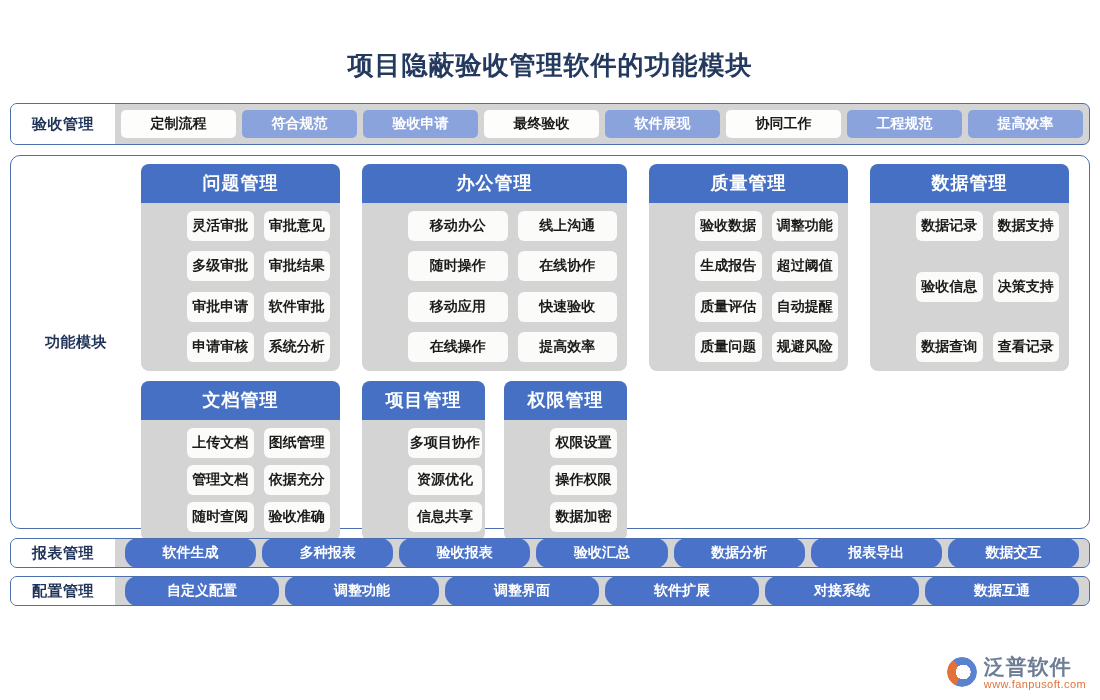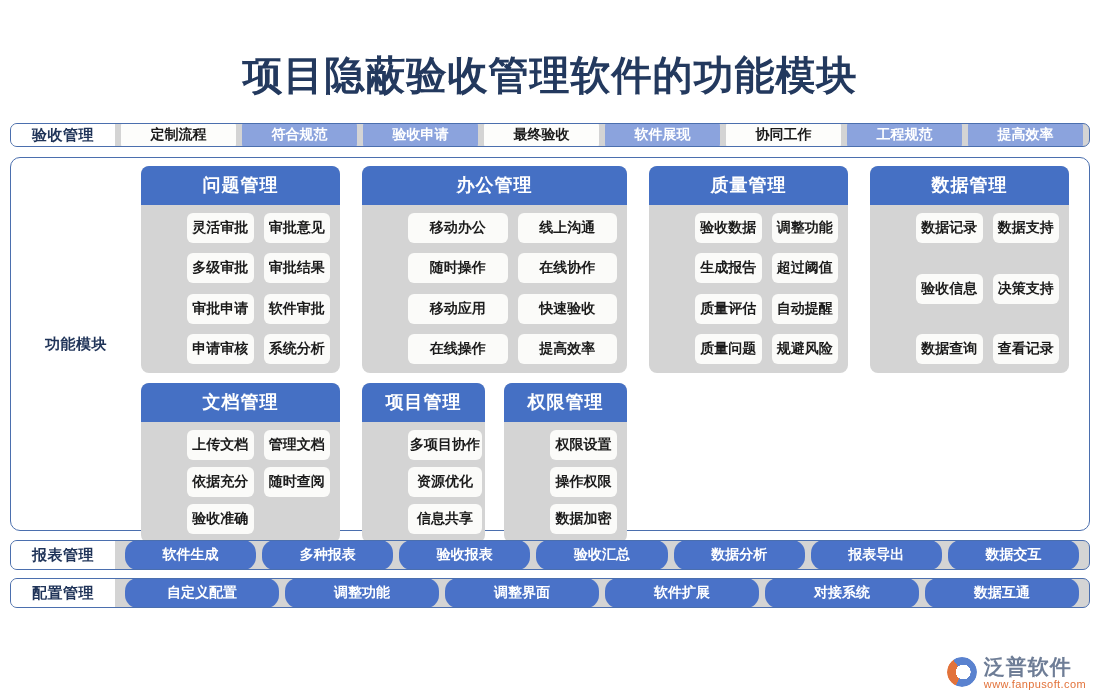--- a/index.html
+++ b/index.html
@@ -31,21 +31,21 @@
     mask: radial-gradient(circle at 52% 50%, transparent 0 34%, #000 35%);
     -webkit-mask: radial-gradient(circle at 52% 50%, transparent 0 34%, #000 35%);
   }
   .wm-txt { line-height: 1.05; }
   .wm-cn { font-size: 25px; font-weight: bold; color: #7f8ea8; letter-spacing: 1px; }
   .wm-en { font-size: 9px; color: #8f9cb2; letter-spacing: 2.2px; }
 
   
   .title {
     text-align: center;
-    font-size: 40px;
+    font-size: 26px;
     font-weight: bold;
     color: #23395e;
     letter-spacing: 1px;
     padding-top: 48px;
     padding-bottom: 20px;
     position: relative; z-index: 2;
   }
 
   
   .band {
@@ -80,21 +80,21 @@
     font-size: 14px;
     font-weight: bold;
     padding: 5px 4px;
     border-radius: 5px;
     white-space: nowrap;
   }
   .chip.light { background: #fdfdfb; color: #1b1b1b; }
   .chip.periwinkle { background: #8ba3dd; color: #ffffff; }
   .chip.solid { background: #4a72c8; color: #ffffff; border-radius: 13px; }
 
-  .band.top { height: 24px; margin-bottom: 10px; }
+  .band.top { height: 42px; margin-bottom: 10px; }
   .band.bottom { height: 30px; }
   .band.bottom .band-chips { justify-content: space-between; padding: 5px 10px; }
   .band.bottom .chip { padding: 6px 4px; font-size: 14px; }
 
   
   .modules {
     display: flex;
     align-items: stretch;
     border: 1px solid #4b6fae;
     border-radius: 10px;
@@ -256,20 +256,21 @@
             <div class="item">验收信息</div>
             <div class="item">决策支持</div>
             <div class="item">数据查询</div>
             <div class="item">查看记录</div>
           </div>
         </div>
         <div class="panel">
           <div class="panel-head">文档管理</div>
           <div class="panel-items">
             <div class="item">上传文档</div>
+            <div class="item">图纸管理</div>
             <div class="item">管理文档</div>
             <div class="item">依据充分</div>
             <div class="item">随时查阅</div>
             <div class="item">验收准确</div>
           </div>
         </div>
         <div class="pair-cell">
           <div class="panel">
             <div class="panel-head">项目管理</div>
             <div class="panel-items one-col">

